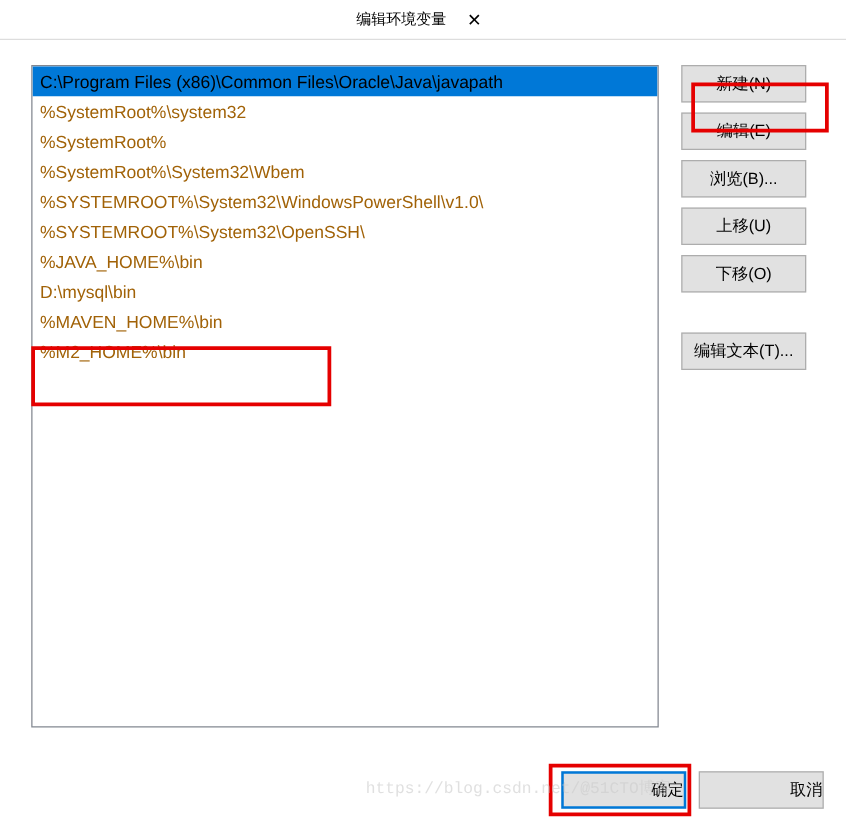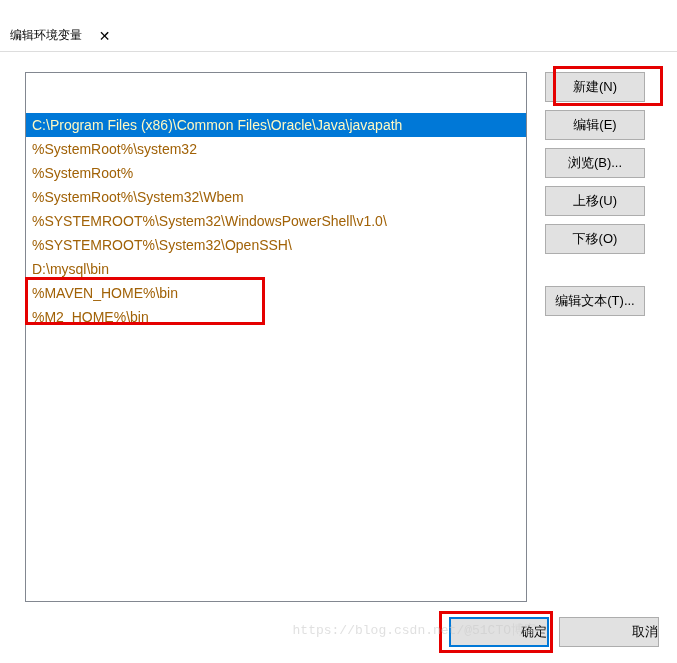--- a/index.html
+++ b/index.html
@@ -7,26 +7,25 @@
       font-family: "Microsoft YaHei", "Segoe UI", sans-serif;
       font-size: 12px;
       background: #fff;
       width: 677px;
       height: 663px;
       overflow: hidden;
       position: relative;
     }
     .titlebar {
       display: flex;
-      justify-content: flex-start;
+      justify-content: center;
       align-items: center;
       height: 32px;
       padding: 0 0 0 10px;
       border-bottom: 1px solid #ddd;
-      margin-top: 20px;
     }
     .close-btn {
       width: 45px; height: 32px;
       display: flex; align-items: center; justify-content: center;
       font-size: 14px; cursor: pointer;
     }
     .content {
       display: flex;
       padding: 20px 18px 10px 25px;
       gap: 18px;
@@ -43,22 +42,21 @@
       line-height: 24px;
       padding: 0 6px;
       font-size: 14px;
       color: #a16207;
       white-space: nowrap;
       overflow: hidden;
       cursor: default;
     }
     .list-item.selected {
       background: #0078d7;
-      color: #fef9c3;
-      margin-top: 40px;
+      color: #000000;
     }
     .side-buttons {
       display: flex;
       flex-direction: column;
       gap: 8px;
       width: 100px;
       align-items: center;
     }
     .btn {
       width: 100px;
@@ -112,20 +110,21 @@
 </div>
 
 <div class="content">
   <div class="listbox">
     <div class="list-item selected">C:\Program Files (x86)\Common Files\Oracle\Java\javapath</div>
     <div class="list-item">%SystemRoot%\system32</div>
     <div class="list-item">%SystemRoot%</div>
     <div class="list-item">%SystemRoot%\System32\Wbem</div>
     <div class="list-item">%SYSTEMROOT%\System32\WindowsPowerShell\v1.0\</div>
     <div class="list-item">%SYSTEMROOT%\System32\OpenSSH\</div>
+    <div class="list-item">%JAVA_HOME%\bin</div>
     <div class="list-item">D:\mysql\bin</div>
     <div class="list-item">%MAVEN_HOME%\bin</div>
     <div class="list-item">%M2_HOME%\bin</div>
   </div>
 
   <div class="side-buttons">
     <button class="btn">新建(N)</button>
     <button class="btn">编辑(E)</button>
     <button class="btn">浏览(B)...</button>
     <button class="btn gap-small">上移(U)</button>

